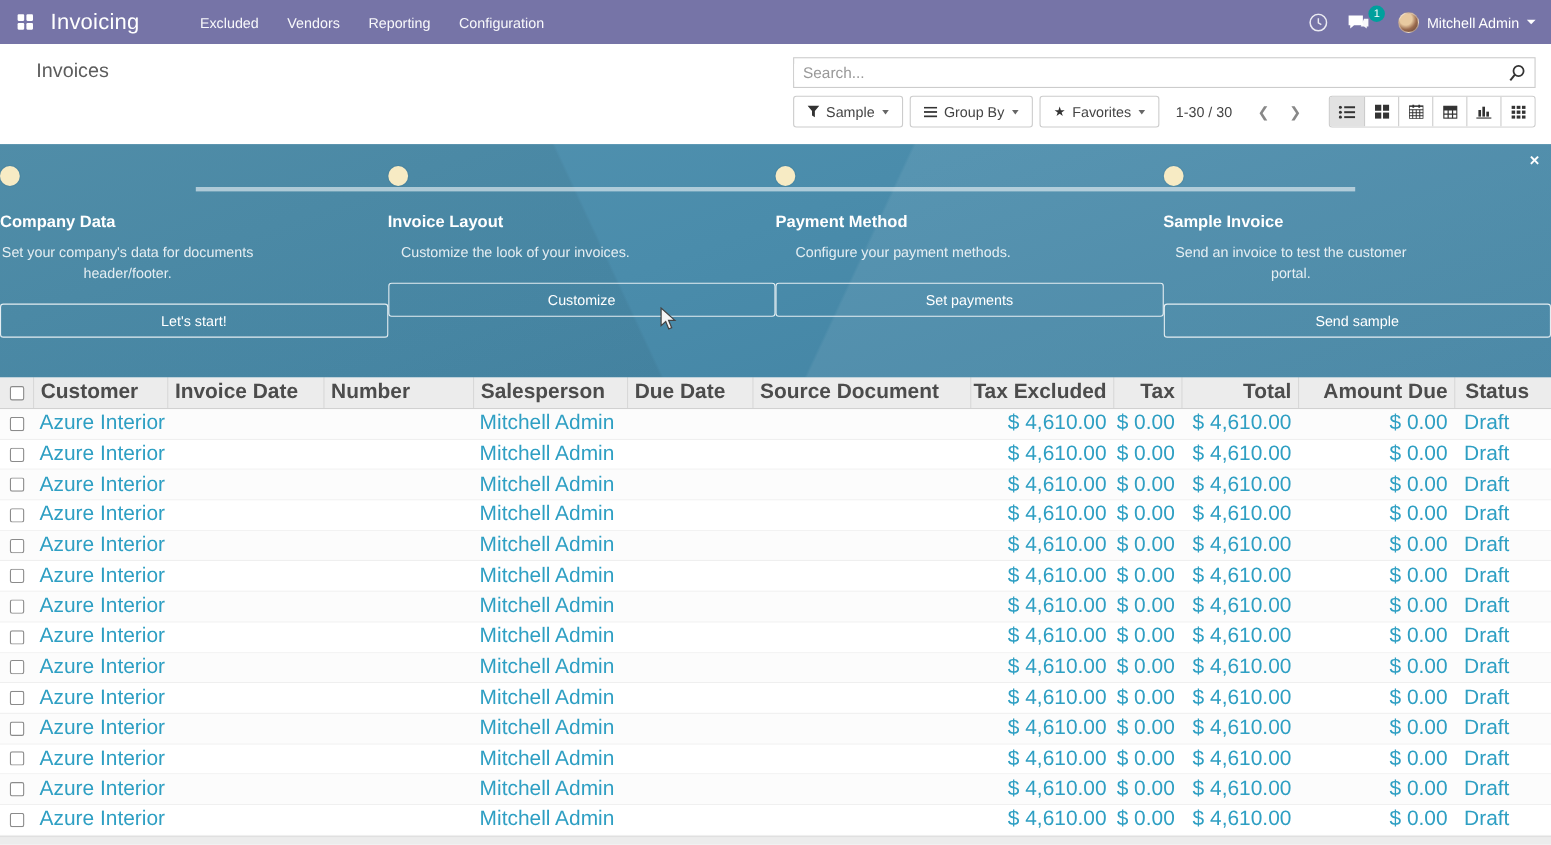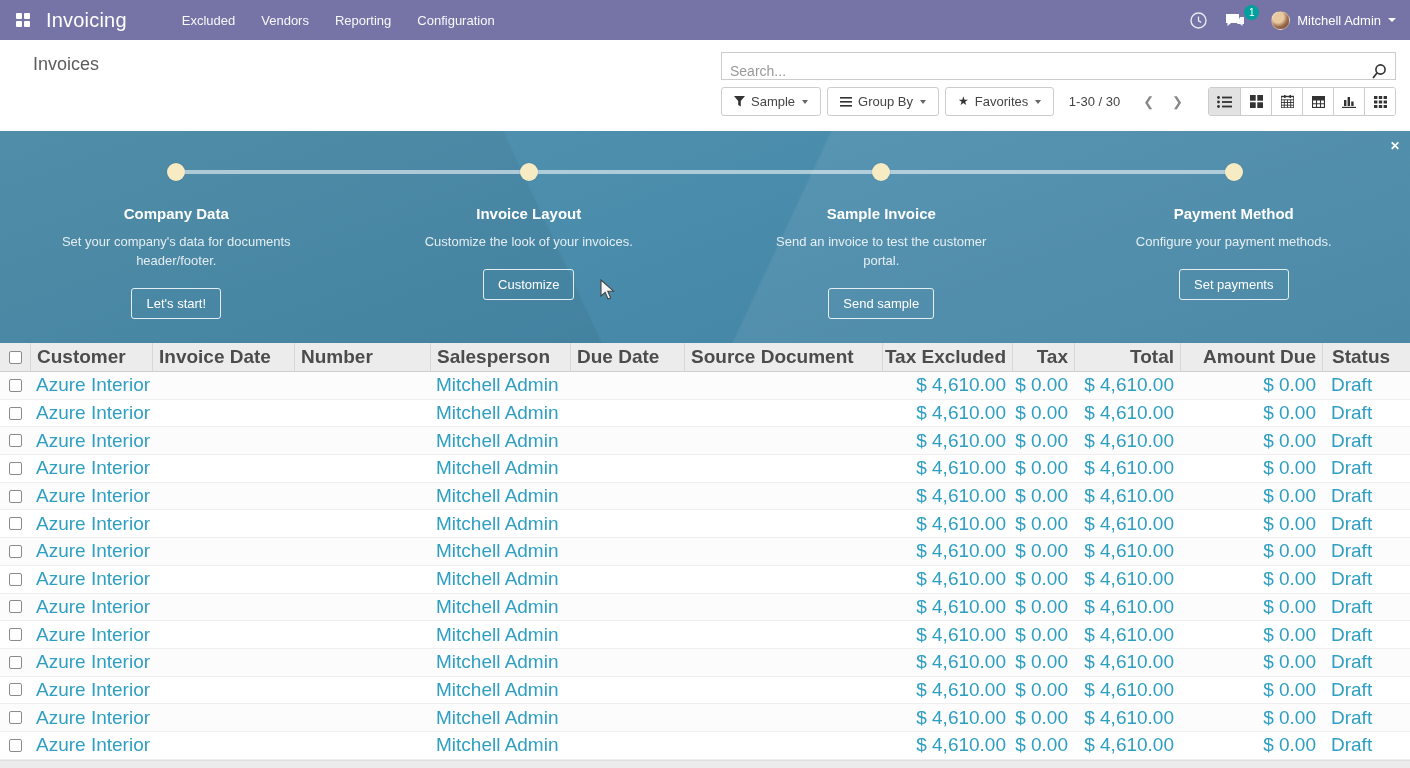--- a/index.html
+++ b/index.html
@@ -23,21 +23,21 @@
 
   
   .control-panel { display:flex; padding:12px 14px 10px 16px; height:90px; background:#fff; }
   .cp-left { width:688px;margin-left:17px; }
   .page-title { font-size:18px; color:#5c5c5c; font-weight:400; margin-top:2px; }
   .cp-buttons { margin-top:13px; display:flex; }
   .btn { font-size:13px; border:1px solid #ccc; background:#fff; color:#444; border-radius:3px; padding:5px 12px; cursor:pointer; height:29px; line-height:17px; }
   .btn-primary { background:#7c7bad; border-color:#6e6da0; color:#fff; margin-right:6px; }
   .btn-primary .plus { font-weight:bold; margin-right:4px; }
   .cp-right { flex:1; }
-  .search-box { display:flex; align-items:flex-end; border:1px solid #ccc; height:28px; background:#fff; }
+  .search-box { display:flex; align-items:center; border:1px solid #ccc; height:28px; background:#fff; }
   .search-input { flex:1; border:none; outline:none; font-size:14px; color:#333; padding:0 8px; font-family:"Liberation Sans",sans-serif; }
   .search-input::placeholder { color:#999; }
   .search-btn { background:none; border:none; padding:0 8px; cursor:pointer; display:flex; align-items:center; }
   .cp-row2 { display:flex; align-items:center; margin-top:7px; }
   .dd-btn { display:flex; align-items:center; margin-right:6px; }
   .dd-btn .ic { margin-right:6px; display:flex; align-items:center; }
   .caret-d { width:0; height:0; border-left:3.5px solid transparent; border-right:3.5px solid transparent; border-top:4px solid #666; margin-left:7px; }
   .pager { margin-left:auto; display:flex; align-items:center; }
   .pager-text { font-size:13px; color:#444; margin-right:14px; }
   .pager-arrow { background:none; border:none; color:#888; font-size:13px; padding:4px 9px; cursor:pointer; }
@@ -45,21 +45,21 @@
   .vs-btn { width:31px; height:27px; display:flex; align-items:center; justify-content:center; background:#fff; border:none; border-left:1px solid #ccc; cursor:pointer; }
   .vs-btn:first-child { border-left:none; }
   .vs-btn.active { background:#e2e2e2; }
 
   
   .banner { position:relative; height:212px; background:linear-gradient(160deg,#5494b1 0%,#4a8cab 45%,#3f80a0 100%); overflow:hidden; margin-top:1px; }
   .banner::before { content:""; position:absolute; inset:0; background:linear-gradient(115deg, rgba(255,255,255,0) 55%, rgba(255,255,255,.07) 55.2%, rgba(255,255,255,.07) 100%); }
   .banner::after { content:""; position:absolute; inset:0; background:linear-gradient(245deg, rgba(0,0,0,0) 60%, rgba(0,0,0,.05) 60.2%); }
   .banner-line { position:absolute; left:178px; right:178px; top:39px; height:4px; background:rgba(255,255,255,.55); z-index:1; }
   .banner-steps { position:relative; display:flex; height:100%; z-index:2; }
-  .step { width:25%; display:flex; flex-direction:column; align-items:center; padding-top:32px; }
+  .step { width:25%; display:flex; flex-direction:column; padding-top:20px; }
   .step-dot { width:18px; height:18px; border-radius:50%; background:#f7ebc4; box-shadow:0 0 0 1px rgba(0,0,0,.04); }
   .step-title { margin-top:24px; font-size:15px; font-weight:bold; color:#fff; }
   .step-desc { margin-top:10px; font-size:13px; line-height:19px; color:rgba(255,255,255,.85); text-align:center; max-width:232px; }
   .step-btn { margin-top:18px; background:transparent; border:1px solid rgba(255,255,255,.85); color:#fff; font-size:13px; padding:7px 14px; border-radius:3px; cursor:pointer; }
   .banner-close { position:absolute; top:8px; right:10px; color:#fff; font-size:12px; font-weight:bold; cursor:pointer; z-index:3; }
   .cursor { position:absolute; left:600px; top:148px; z-index:4; pointer-events:none; }
 
   
   .list-table { width:100%; font-size:19px; }
   .thead { display:flex; background:#ececec; border-bottom:1px solid #cfcfcf; height:29px; align-items:center; font-weight:bold; color:#4c4c4c; }
@@ -245,29 +245,29 @@
       <button class="step-btn">Let's start!</button>
     </div>
     <div class="step">
       <div class="step-dot"></div>
       <div class="step-title">Invoice Layout</div>
       <div class="step-desc">Customize the look of your invoices.</div>
       <button class="step-btn">Customize</button>
     </div>
     <div class="step">
       <div class="step-dot"></div>
+      <div class="step-title">Payment Method</div>
+      <div class="step-desc">Configure your payment methods.</div>
+      <button class="step-btn">Set payments</button>
+    </div>
+    <div class="step">
+      <div class="step-dot"></div>
       <div class="step-title">Sample Invoice</div>
       <div class="step-desc">Send an invoice to test the customer portal.</div>
       <button class="step-btn">Send sample</button>
-    </div>
-    <div class="step">
-      <div class="step-dot"></div>
-      <div class="step-title">Payment Method</div>
-      <div class="step-desc">Configure your payment methods.</div>
-      <button class="step-btn">Set payments</button>
     </div>
   </div>
   <svg class="cursor" width="18" height="22" viewBox="0 0 18 22">
       <path d="M1 1 L1 17 L5.2 13.3 L8 20 L10.6 18.9 L7.8 12.2 L13.5 12.2 Z" fill="#f5f5f5" stroke="#444" stroke-width="1.1"></path>
     </svg>
 </div>
 
 <div class="list-table">
   <div class="thead">
     <div class="cell col-check">

